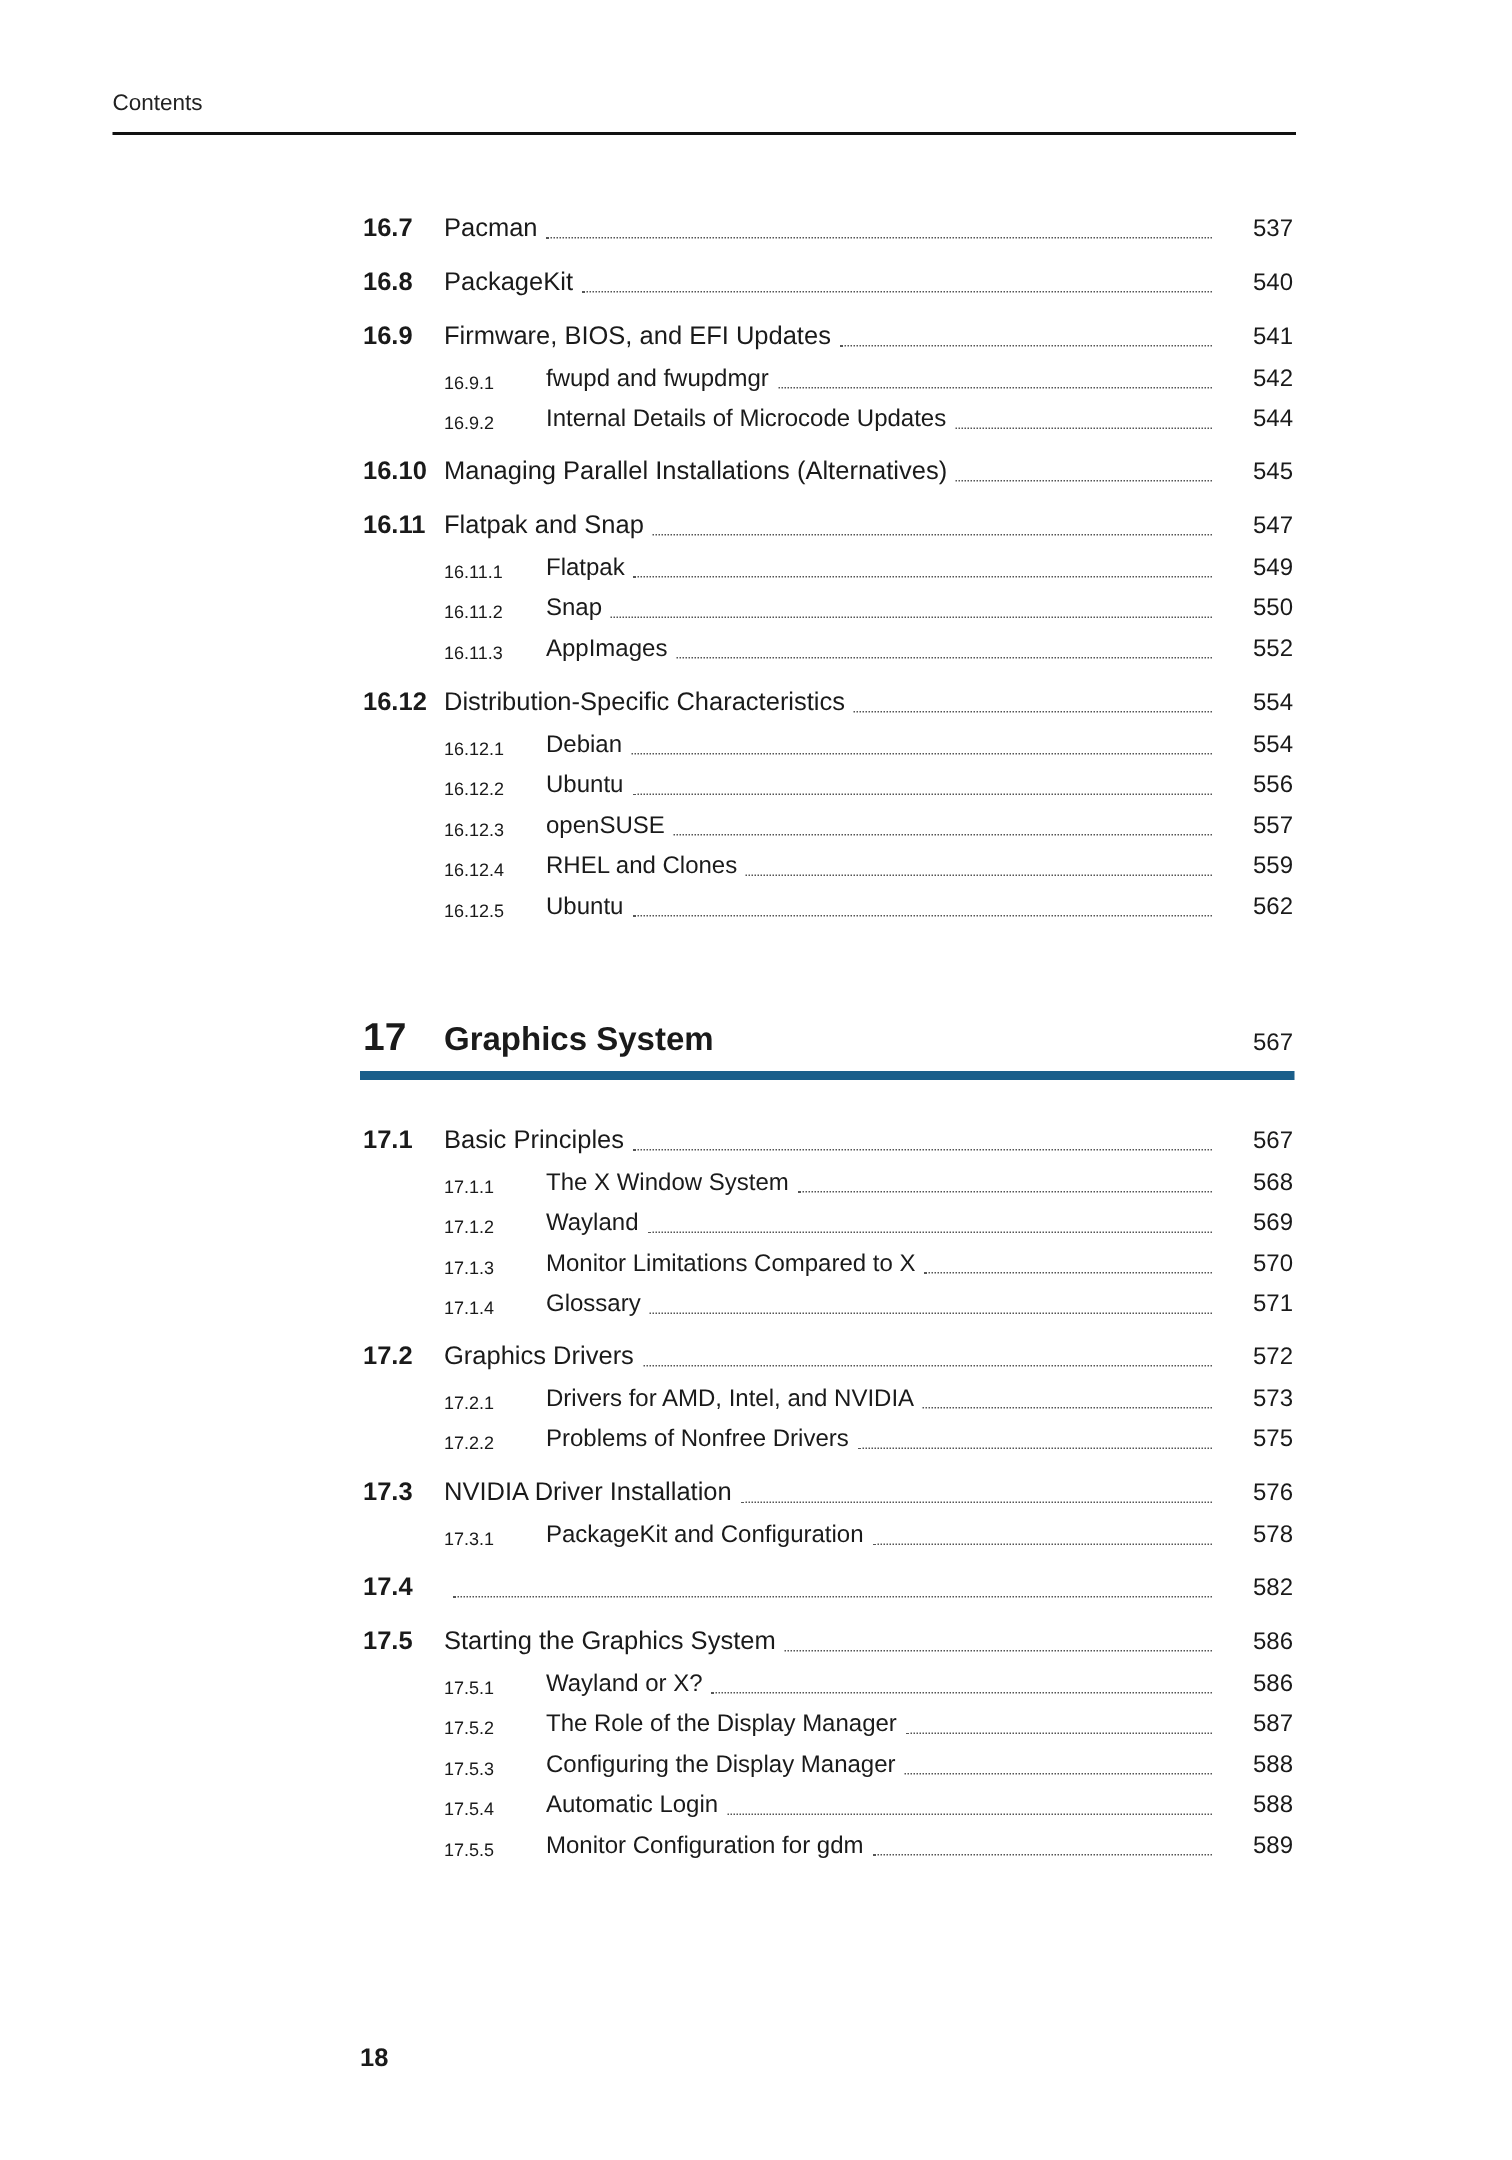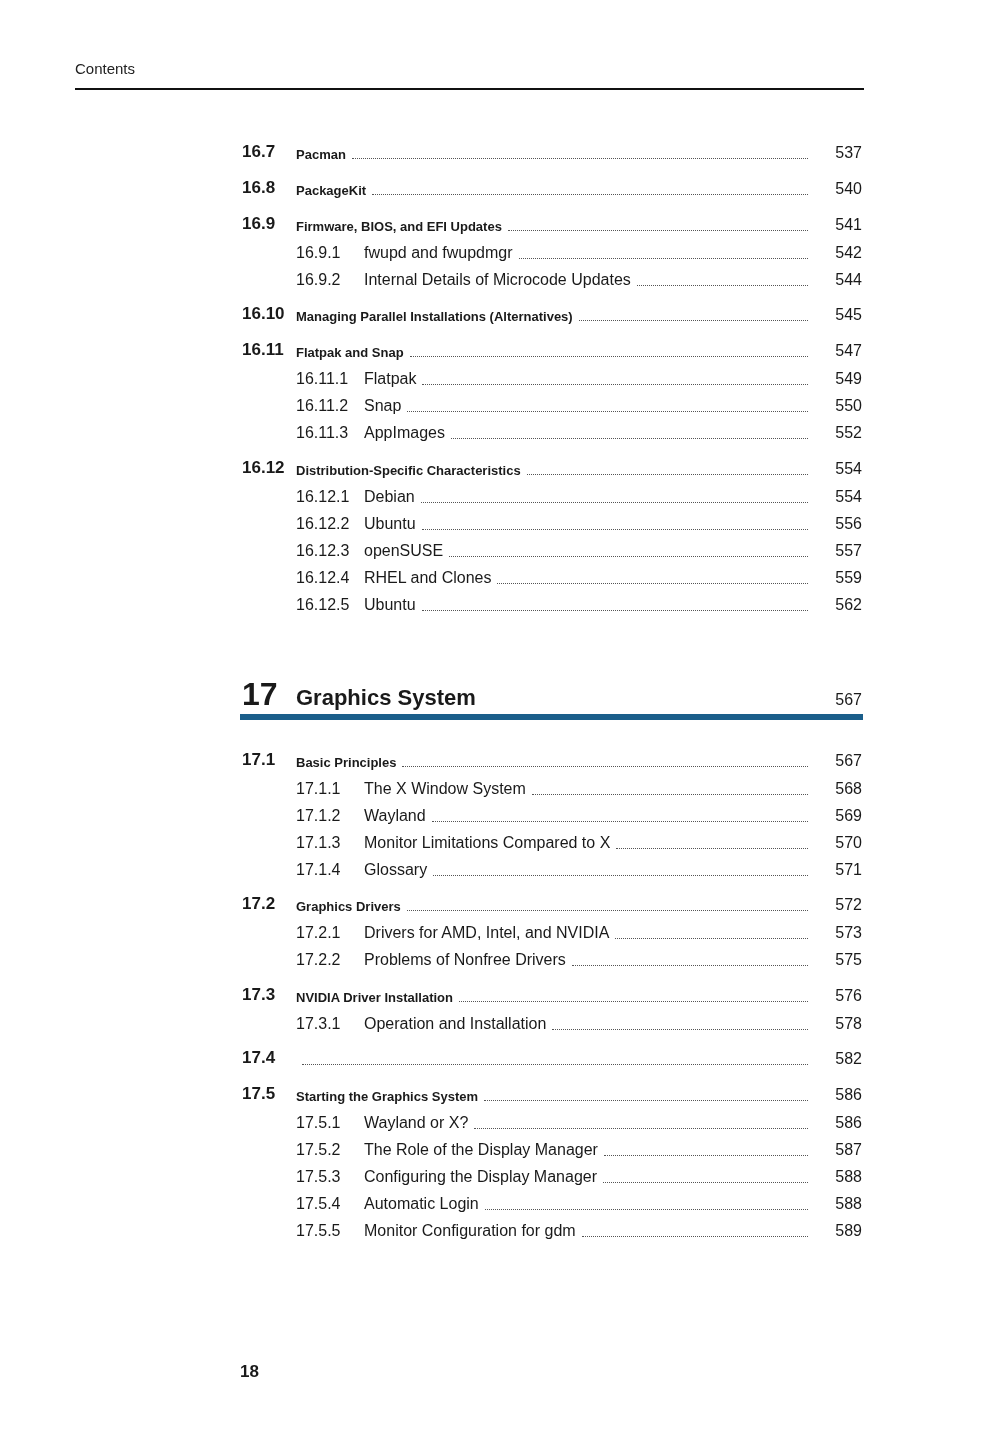--- a/index.html
+++ b/index.html
@@ -4,28 +4,28 @@
 <style>
   html, body { margin: 0; padding: 0; background: #ffffff; }
   body { width: 1008px; height: 1440px; position: relative; font-family: "Liberation Sans", sans-serif; color: #1a1a1a; }
   .header { position: absolute; left: 75px; top: 60px; width: 789px; }
   .header-title { font-size: 15px; color: #222; }
   .header-rule { position: absolute; left: 75px; top: 88px; width: 789px; height: 2px; background: #111; }
   .toc { position: absolute; left: 242px; width: 620px; }
   .row { position: absolute; left: 0; width: 620px; display: flex; align-items: flex-end; height: 22px; }
   .num { display: inline-block; }
   .sec .num { width: 54px; font-weight: bold; font-size: 17px; }
-  .sec .title { font-weight: bold; font-size: 13px; }
-  .sub .num { width: 68px; margin-left: 54px; font-size: 16px; }
+  .sec .title { font-weight: normal; font-size: 17px; }
+  .sub .num { width: 68px; margin-left: 54px; font-size: 12px; }
   .sub .title { font-size: 16px; }
   .title { white-space: nowrap; }
   .leader { flex: 1; margin: 0 6px; border-bottom: 1.5px dotted #555; height: 0; transform: translateY(-3px); margin-right: 24px; }
   .page { width: 30px; text-align: right; font-size: 16px; }
   .chapter { position: absolute; left: 242px; top: 676px; width: 620px; display: flex; align-items: baseline; }
-  .chapter .cnum { font-size: 32px; font-weight: bold; width: 54px; }
+  .chapter .cnum { font-size: 26px; font-weight: bold; width: 54px; }
   .chapter .ctitle { font-size: 22px; font-weight: bold; flex: 1; }
   .chapter .cpage { font-size: 16px; }
   .chapter-rule { position: absolute; left: 240px; top: 714px; width: 623px; height: 6px; background: #1a5e8a; }
   .folio { position: absolute; left: 240px; top: 1350px; font-size: 17px; font-weight: bold; margin-top: 12px; }
 </style>
 </head>
 <body>
 
 <div class="header">
   <span class="header-title">Contents</span>
@@ -188,21 +188,21 @@
       <span class="page">575</span>
     </div>
   <div class="row sec" style="top:983px">
       <span class="num">17.3</span>
       <span class="title">NVIDIA Driver Installation</span>
       <span class="leader"></span>
       <span class="page">576</span>
     </div>
   <div class="row sub" style="top:1011px">
       <span class="num">17.3.1</span>
-      <span class="title">Operation and Installation</span>
+      <span class="title">PackageKit and Configuration</span>
       <span class="leader"></span>
       <span class="page">578</span>
     </div>
   <div class="row sec" style="top:1046px">
       <span class="num">17.4</span>
       <span class="leader"></span>
       <span class="page">582</span>
     </div>
   <div class="row sec" style="top:1082px">
       <span class="num">17.5</span>

